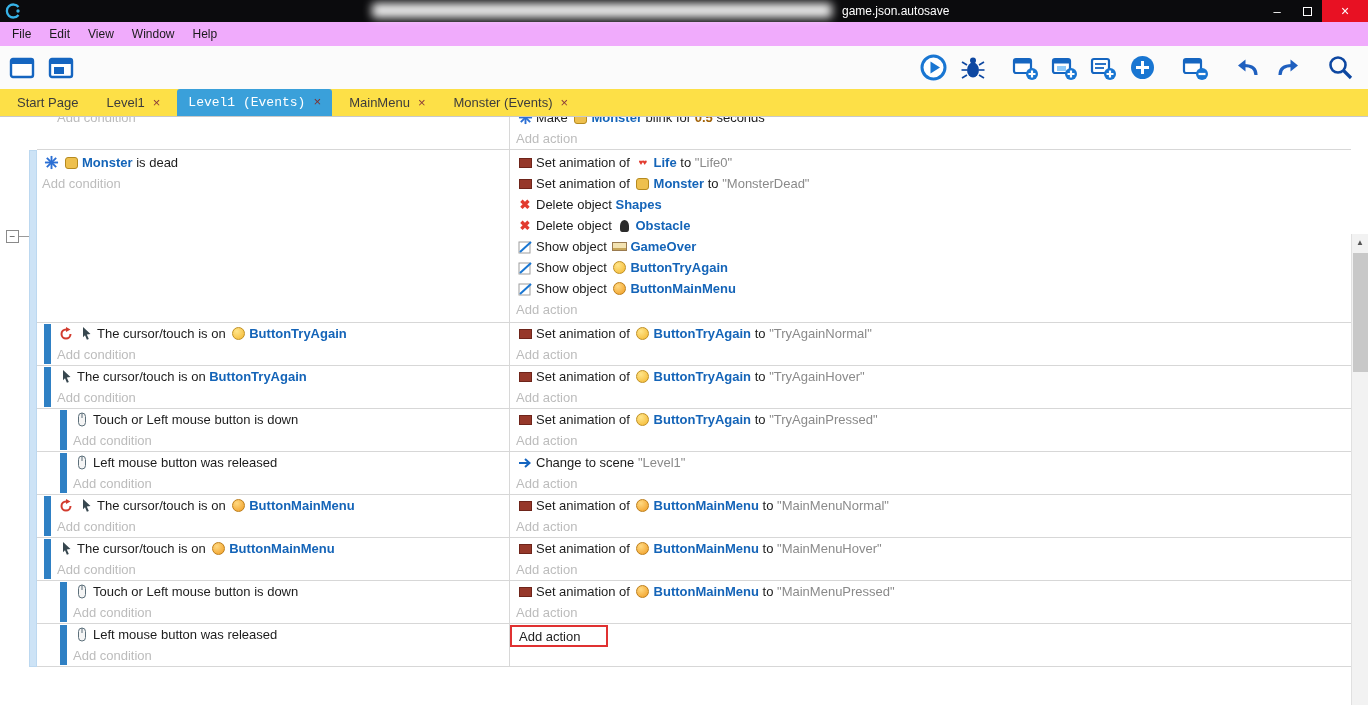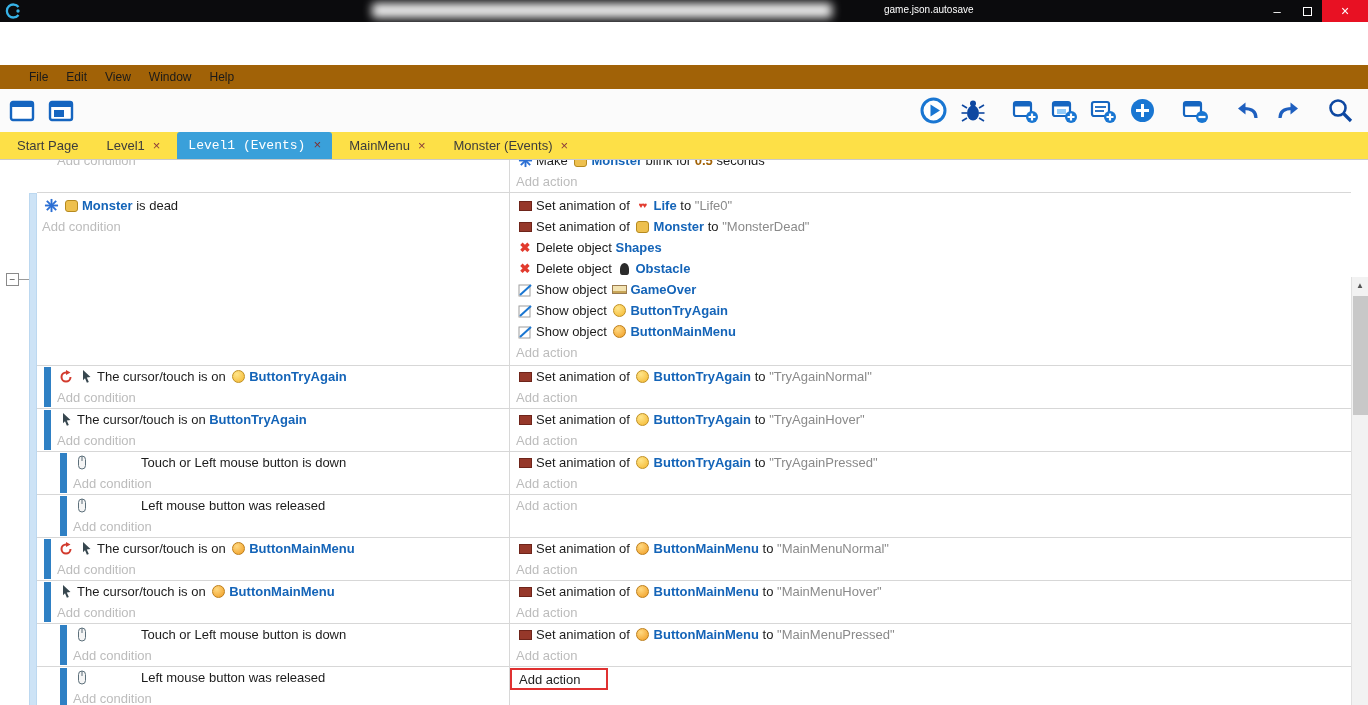--- a/index.html
+++ b/index.html
@@ -3,28 +3,28 @@
 <meta charset="utf-8">
 <style>
   * { box-sizing: border-box; margin: 0; padding: 0; }
   html,body { width:1368px; height:705px; overflow:hidden; }
   body { font-family:"Liberation Sans", sans-serif; background:#fff; position:relative; font-size:13px; }
 
   
   .titlebar { height:22px; background:#0b0b0d; position:relative; display:flex; align-items:center; }
   .tb-logo { margin-left:5px; width:16px; height:16px; flex:none; }
   .tb-blur { position:absolute; left:372px; top:3px; width:460px; height:15px; background:rgba(255,255,255,.93); border-radius:3px; filter:blur(5px); }
-  .tb-title { position:absolute; left:884px; top:4px; color:#fff; font-size:10px; white-space:pre; }
+  .tb-title { position:absolute; left:842px; top:4px; color:#fff; font-size:12px; white-space:pre; }
   .tb-controls { position:absolute; right:0; top:0; height:22px; display:flex; }
   .tb-btn { width:30px; height:22px; display:flex; align-items:center; justify-content:center; color:#fff; font-size:13px; }
   .tb-close { width:46px; background:#e81123; font-size:14px; }
   .max-box { width:9px; height:9px; border:1px solid #fff; display:block; }
 
   
-  .menubar { height:24px; background:#a16207; display:flex; align-items:center; padding-left:20px;margin-top:43px; }
+  .menubar { height:24px; background:#f0abfc; display:flex; align-items:center; padding-left:3px; }
   .menu-item { padding:0 9px; font-size:12px; color:#1a1a1a; line-height:24px; }
 
   
   .toolbar { height:43px; background:#fbfbfb; display:flex; align-items:center; padding:0 8px; }
   .tool-left { display:flex; gap:12px; }
   .tool-right { margin-left:auto; display:flex; align-items:center; gap:12px; padding-right:6px; }
   .tool { width:27px; height:27px; display:flex; align-items:center; justify-content:center; }
   .gap-l { margin-left:14px; }
 
   
@@ -42,21 +42,21 @@
 
   .rows { margin-left:37px; margin-right:17px; }
   .row { display:flex; border-bottom:1px solid #d7d7d7; position:relative; }
   .cond { width:473px; border-right:1px solid #d8d8d8; position:relative;text-align:right; }
   .act { flex:1; padding-left:6px; }
   .line { height:21px; display:flex; align-items:center; white-space:pre; }
   .tall .cond, .tall .act { padding-top:2px; padding-bottom:2px; }
 
   .d0 .cond .line { padding-left:5px; }
   .d1 .cond .line { padding-left:20px; }
-  .d2 .cond .line { padding-left:36px;gap:48px; }
+  .d2 .cond .line { padding-left:36px; }
   .bar { position:absolute; top:1px; bottom:1px; width:7px; background:#2f80c4; }
   .d1 .bar { left:7px; }
   .d2 .bar { left:23px; }
 
   .t { color:#1c1c1c; }
   .obj { color:#1464b8; font-weight:bold; }
   .val { color:#8a8a8a; }
   .num { color:#a16207; font-weight:bold; }
   .ph { color:#bcbcbc; }
 
@@ -433,20 +433,27 @@
         <div class="line">
           <span class="ic"><svg width="14" height="15" viewBox="0 0 14 15">
                 <rect x="3.5" y="1" width="7" height="13" rx="3.5" fill="#f5f5f5" stroke="#5c6f7a"></rect>
                 <line x1="7" y1="1" x2="7" y2="6" stroke="#5c6f7a"></line>
               </svg></span>
           <span class="t">Left mouse button was released</span>
         </div>
         <div class="line"><span class="ph">Add condition</span></div>
       </div>
       <div class="act">
+        <div class="line">
+          <span class="ic"><svg width="15" height="12" viewBox="0 0 15 12">
+                <path d="M1 6 h9 M7 2 l4.5 4 L7 10" fill="none" stroke="#1565c0" stroke-width="2"></path>
+              </svg></span>
+          <span class="t">Change to scene </span>
+          <span class="val">"Level1"</span>
+        </div>
         <div class="line"><span class="ph">Add action</span></div>
       </div>
     </div>
 
     <div class="row d1">
       <div class="cond">
           <span class="bar"></span>
         <div class="line">
           <span class="ic"><svg width="14" height="14" viewBox="0 0 14 14">
                 <path d="M11.5 7 A4.5 4.5 0 1 1 7 2.5" fill="none" stroke="#d23b2e" stroke-width="2"></path>

